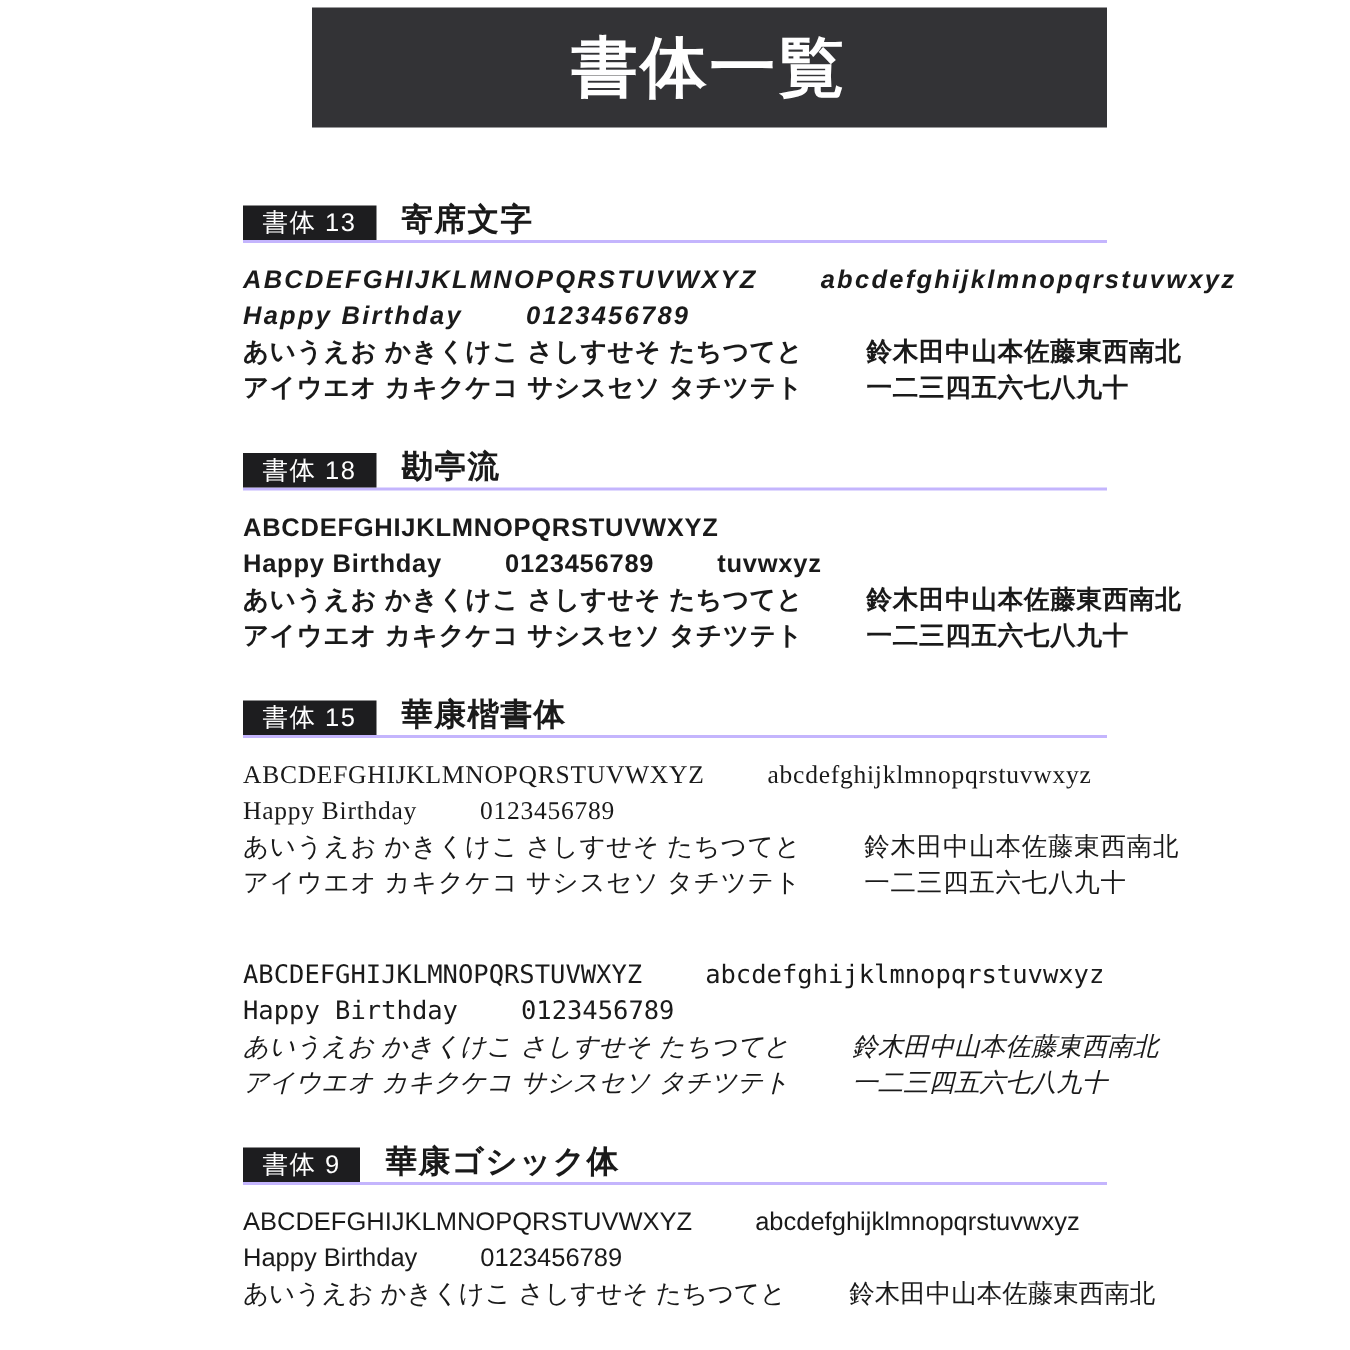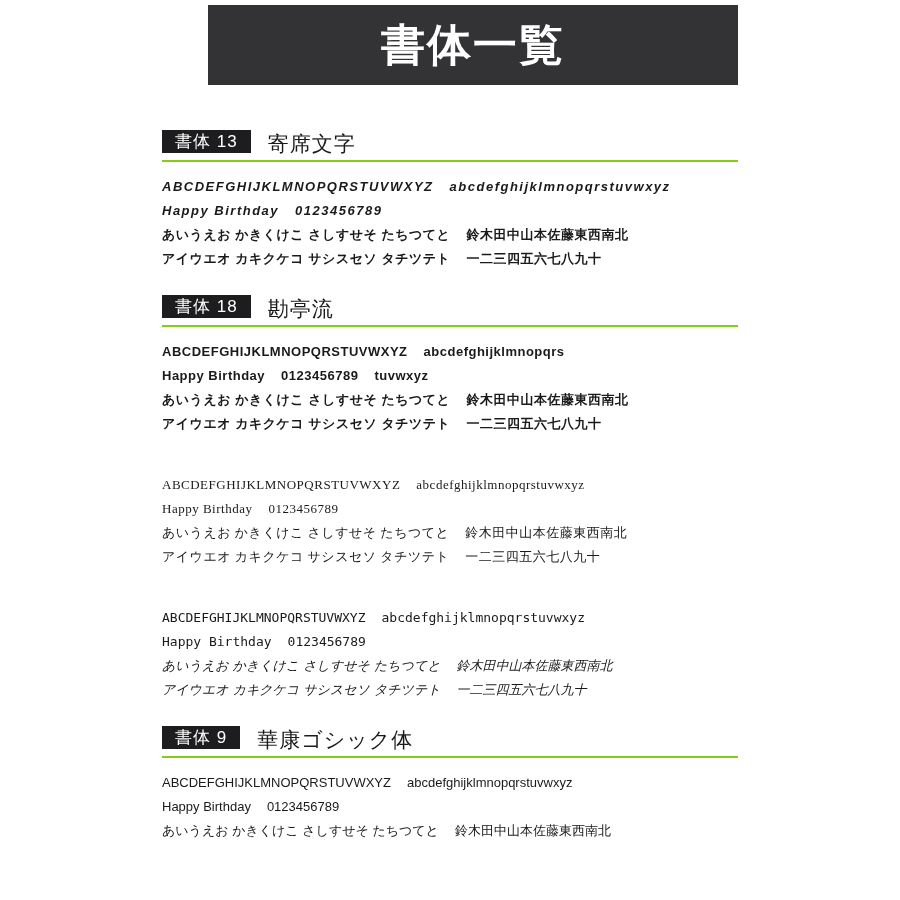--- a/index.html
+++ b/index.html
@@ -28,49 +28,49 @@
     color: #ffffff;
     font-size: 44px;
     font-weight: 700;
     letter-spacing: 2px;
   }
   
   #sections { margin-top: 45px; }
   .font-section { margin-bottom: 24px; }
   .sec-header {
     display: flex;
-    align-items: flex-start;
+    align-items: flex-end;
     height: 32px;
-    border-bottom: 2px solid #84cc16;
+    border-bottom: 2px solid #c4b5fd;
   }
   .sec-badge {
     background: #1d1d1f;
     color: #ffffff;
     font-size: 17px;
     font-weight: 500;
     display: flex;
     align-items: center;
     padding: 0 13px;
     letter-spacing: 1px;
     white-space: nowrap;
   }
   .sec-title {
     font-size: 21px;
-    font-weight: 400;
+    font-weight: 700;
     margin-left: 17px;
     display: flex;
     align-items: center;
     letter-spacing: 1px;
     white-space: nowrap;
   }
   .samples { padding-top: 13px; }
   .sample-line {
     display: flex;
-    column-gap: 16px;
-    font-size: 13px;
+    column-gap: 42px;
+    font-size: 17px;
     line-height: 24px;
     white-space: nowrap;
   }
   .sample-line .seg { display: inline-block; }
   
   .style-yose .sample-line {
     font-weight: 900;
     letter-spacing: 0.5px;
   }
   .style-yose .latin-line {
@@ -132,38 +132,41 @@
         </div>
       </section>
       <section class="font-section style-kantei">
         <div class="sec-header">
           <span class="sec-badge">書体 18</span>
           <span class="sec-title">勘亭流</span>
         </div>
         <div class="samples">
           <div class="sample-line latin-line">
             <span class="seg">ABCDEFGHIJKLMNOPQRSTUVWXYZ</span>
-            <span class="seg">abcdefghijklmnopqrs</span>
           </div>
           <div class="sample-line latin-line">
             <span class="seg">Happy Birthday</span>
             <span class="seg">0123456789</span>
             <span class="seg">tuvwxyz</span>
           </div>
           <div class="sample-line kana-line">
             <span class="seg">あいうえお かきくけこ さしすせそ たちつてと</span>
             <span class="seg">鈴木田中山本佐藤東西南北</span>
           </div>
           <div class="sample-line kana-line">
             <span class="seg">アイウエオ カキクケコ サシスセソ タチツテト</span>
             <span class="seg">一二三四五六七八九十</span>
           </div>
         </div>
       </section>
       <section class="font-section style-kaisho">
+        <div class="sec-header">
+          <span class="sec-badge">書体 15</span>
+          <span class="sec-title">華康楷書体</span>
+        </div>
         <div class="samples">
           <div class="sample-line latin-line">
             <span class="seg">ABCDEFGHIJKLMNOPQRSTUVWXYZ</span>
             <span class="seg">abcdefghijklmnopqrstuvwxyz</span>
           </div>
           <div class="sample-line latin-line">
             <span class="seg">Happy Birthday</span>
             <span class="seg">0123456789</span>
           </div>
           <div class="sample-line kana-line">

